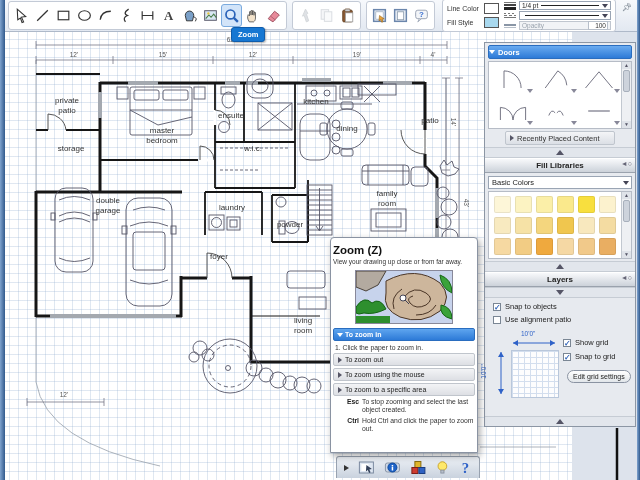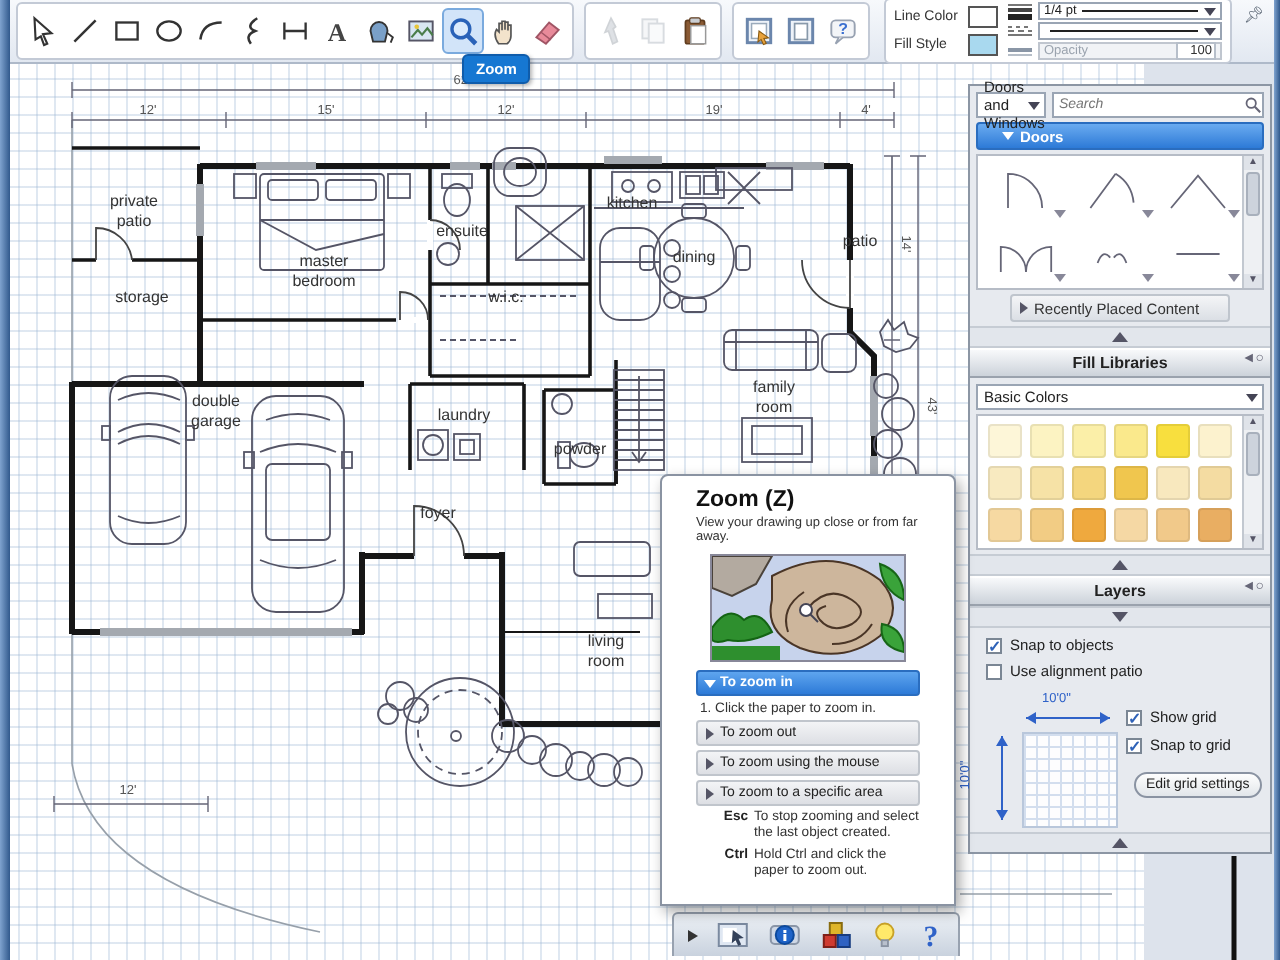--- a/index.html
+++ b/index.html
@@ -59,21 +59,21 @@
     font-size:8px;font-weight:bold;position:relative}
   .phead .hicons{position:absolute;right:3px;top:1px;font-size:7px;color:#667;font-weight:normal}
   .combo{height:13px;background:#fff;border:1px solid #9aa5b4;display:flex;align-items:center;
     font-size:7.5px;padding-left:3px;box-sizing:border-box;position:relative}
   .combo .dd{position:absolute;right:2px;top:4px}
   .prow{display:flex;gap:3px;margin:3px 3px 2px 3px}
   .search{flex:1;height:13px;border:1px solid #9aa5b4;background:#fff;display:flex;align-items:center;box-sizing:border-box}
   .search input{border:0;outline:0;flex:1;min-width:0;font-size:7px;color:#888;padding:0 2px;
     font-style:italic;font-family:"Liberation Sans",sans-serif;background:transparent}
   .bluebar{height:12px;margin:2px 3px;border-radius:2px;background:linear-gradient(#6aabf0,#2d7ad7);
-    color:#fff;font-weight:bold;font-size:7.5px;display:flex;align-items:center;padding-left:12px;gap:3px;
+    color:#fff;font-weight:bold;font-size:7.5px;display:flex;align-items:center;padding-left:0;gap:3px;
     border:1px solid #2a6dbf}
   .graybar{height:12px;margin:2px 20px;border-radius:2px;background:linear-gradient(#f4f5f7,#dbdfe5);
     color:#333;font-size:7.5px;display:flex;align-items:center;padding-left:4px;gap:3px;border:1px solid #bfc5cd}
   .tri-r{width:0;height:0;border-top:3px solid transparent;border-bottom:3px solid transparent;border-left:4px solid #556}
   .tri-d{width:0;height:0;border-left:3px solid transparent;border-right:3px solid transparent;border-top:4px solid #fff}
   .symwrap{position:relative;background:#fff;border:1px solid #b6bcc6;margin:0 3px;height:66px}
   .symgrid{display:grid;grid-template-columns:repeat(3,1fr);padding:1px 10px 1px 2px}
   .symcell{position:relative;height:32px;display:flex;align-items:center;justify-content:center}
   .symdd{position:absolute;right:1px;bottom:2px;width:0;height:0;border-left:3px solid transparent;
     border-right:3px solid transparent;border-top:4px solid #889}
@@ -103,21 +103,21 @@
     border:1px solid #8a93a2;border-radius:7px;padding:2px 5px}
   .settingsbottom{position:absolute;left:0;right:0;bottom:0;height:9px;background:#e2e6ec;
     border-top:1px solid #c6ccd4;display:flex;align-items:center;justify-content:center}
   
   .help{position:absolute;left:330px;top:237px;width:148px;height:216px;z-index:30;background:#fff;
     border:1px solid #8a93a2;border-radius:4px 4px 0 0;box-shadow:2px 3px 7px rgba(0,0,0,.35);
     box-sizing:border-box;overflow:hidden}
   .help-title{height:13px;background:linear-gradient(#ececec,#c2c4c8);border-bottom:1px solid #9aa;
     display:flex;align-items:center;justify-content:center;font-size:8px;font-weight:bold;color:#222;position:relative}
   .help-title .tri-dn{position:absolute;right:5px;top:4px;border-top-color:#445}
-  .help-body{padding:4px 17px}
+  .help-body{padding:4px 2px}
   .htitle{font-size:11.5px;font-weight:bold;color:#111;margin-top:2px}
   .hsub{font-size:6.5px;color:#333;margin-top:2px}
   .himg{display:block;margin:5px auto 4px auto;border:1px solid #889}
   .hs{height:11px;border-radius:2px;margin-top:2px;display:flex;align-items:center;gap:3px;
     padding-left:4px;font-size:7px;color:#222;background:linear-gradient(#f3f4f6,#dddfe4);border:1px solid #c0c5cc}
   .hs.expanded{background:linear-gradient(#5ea5ef,#2d7ad7);color:#fff;font-weight:bold;border:1px solid #2a6dbf}
   .hs.expanded .tri-r{border-left-color:#fff;transform:rotate(90deg)}
   .hstep{font-size:6.8px;color:#333;margin:3px 0 2px 2px}
   .keyshead{font-size:8.5px;font-weight:bold;color:#111;margin-top:5px}
   .keyrow{display:flex;margin-top:2px}
@@ -480,33 +480,20 @@
           </span>
         </div>
       </div>
     </div>
   </div>
   <span class="pin">📌︎</span>
 
   <div class="zoomtip">Zoom</div>
 
   <div class="panel">
-    <div class="prow">
-      <span class="combo" style="width:86px">
-        <span>Doors and Windows</span>
-          <span class="dd"></span>
-      </span>
-      <span class="search">
-        <input placeholder="Search" style="">
-        <svg width="9" height="9" viewBox="0 0 10 10">
-          <circle cx="4" cy="4" r="2.6" fill="none" stroke="#667" stroke-width="1"></circle>
-            <line x1="6" y1="6" x2="9" y2="9" stroke="#667" stroke-width="1.2"></line>
-        </svg>
-      </span>
-    </div>
     <div class="bluebar">
       <span class="tri-d"></span>
       <span>Doors</span>
     </div>
     <div class="symwrap">
       <div class="symgrid">
         <div class="symcell">
           <svg width="36" height="26" viewBox="0 0 40 26" stroke="#667" fill="none" stroke-width="1">
               <path d="M10,23 V4 A19,19 0 0 1 29,23"></path>
             </svg>

